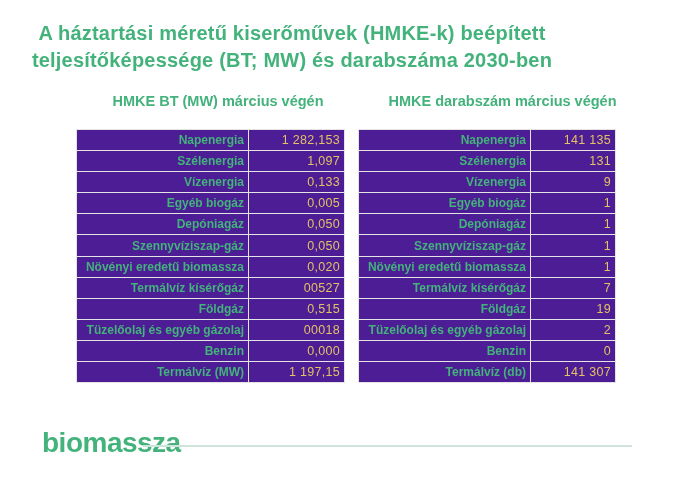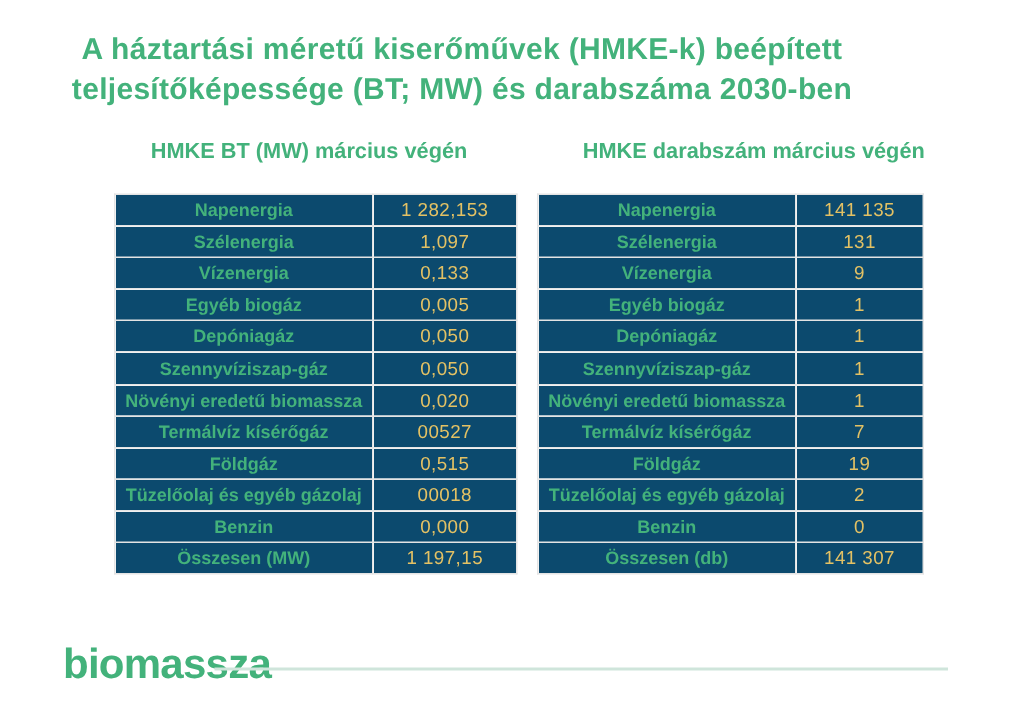--- a/index.html
+++ b/index.html
@@ -5,50 +5,50 @@
   html, body { margin: 0; padding: 0; }
   body {
     width: 686px; height: 485px;
     background: #ffffff;
     font-family: "Liberation Sans", sans-serif;
     position: relative;
     overflow: hidden;
   }
   .main-title {
     position: absolute;
-    top: 20px; left: 16px; width: 584px;
+    top: 20px; left: 0; width: 584px;
     text-align: center;
     color: #43b27b;
     font-size: 20px;
     font-weight: 700;
     line-height: 27px;
     letter-spacing: 0.2px;
   }
   .tbl-header {
     position: absolute;
     top: 93px;
     text-align: center;
     color: #43b27b;
     font-size: 14.5px;
     font-weight: 700;
   }
-  #hdr-left  { left: 72px;  width: 268px; }
+  #hdr-left  { left: 84px;  width: 268px; }
   #hdr-right { left: 374px; width: 257px; }
   table.data-table {
     position: absolute;
     top: 129px;
     border-collapse: collapse;
     table-layout: fixed;
   }
   #table-left  { left: 76px;  width: 268px; }
   #table-right { left: 358px; width: 257px; }
   .data-table td {
     border: 1px solid #e4e4e4;
-    background: #0c4a6e;
-    text-align: center;
+    background: #4c1d95;
+    text-align: right;
     vertical-align: middle;
     padding: 0 4px;
     height: 20.1px;
     overflow: hidden;
     white-space: nowrap;
   }
   .data-table td.lbl {
     color: #43b27b;
     font-size: 12px;
     font-weight: 700;
@@ -133,21 +133,21 @@
     </tr>
     <tr>
       <td class="lbl">Tüzelőolaj és egyéb gázolaj</td>
       <td class="val">00018</td>
     </tr>
     <tr>
       <td class="lbl">Benzin</td>
       <td class="val">0,000</td>
     </tr>
     <tr>
-      <td class="lbl">Összesen (MW)</td>
+      <td class="lbl">Termálvíz (MW)</td>
       <td class="val">1 197,15</td>
     </tr>
   </tbody>
 </table>
 
 <table class="data-table" id="table-right">
   <colgroup>
       <col class="c-lbl">
       <col class="c-val">
     </colgroup>
@@ -190,20 +190,20 @@
     </tr>
     <tr>
       <td class="lbl">Tüzelőolaj és egyéb gázolaj</td>
       <td class="val">2</td>
     </tr>
     <tr>
       <td class="lbl">Benzin</td>
       <td class="val">0</td>
     </tr>
     <tr>
-      <td class="lbl">Összesen (db)</td>
+      <td class="lbl">Termálvíz (db)</td>
       <td class="val">141 307</td>
     </tr>
   </tbody>
 </table>
 
 <div class="logo">biomassza</div>
 <div class="footer-line"></div>
 
 </body></html>

